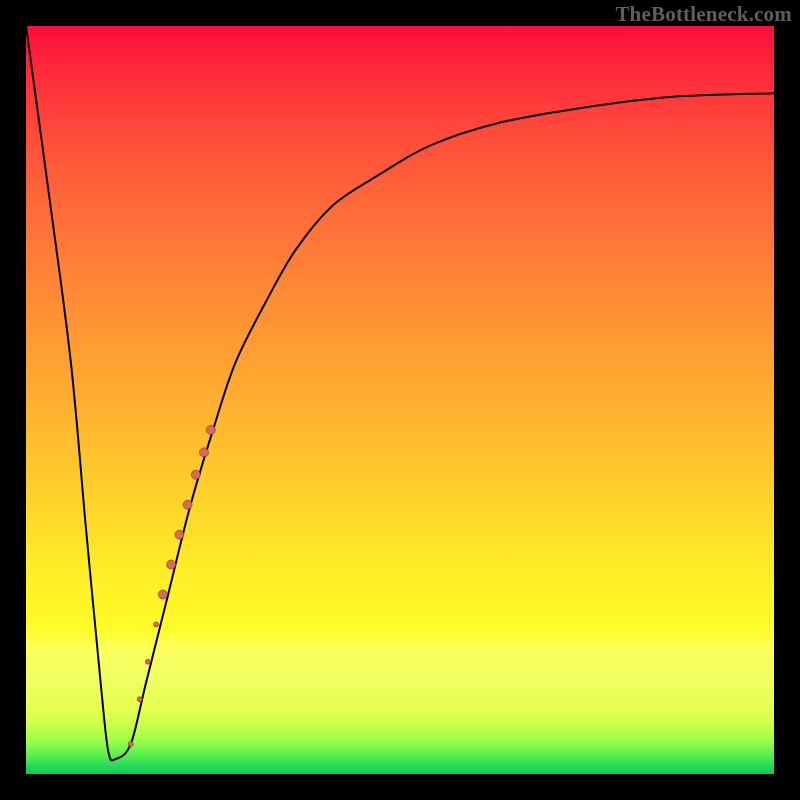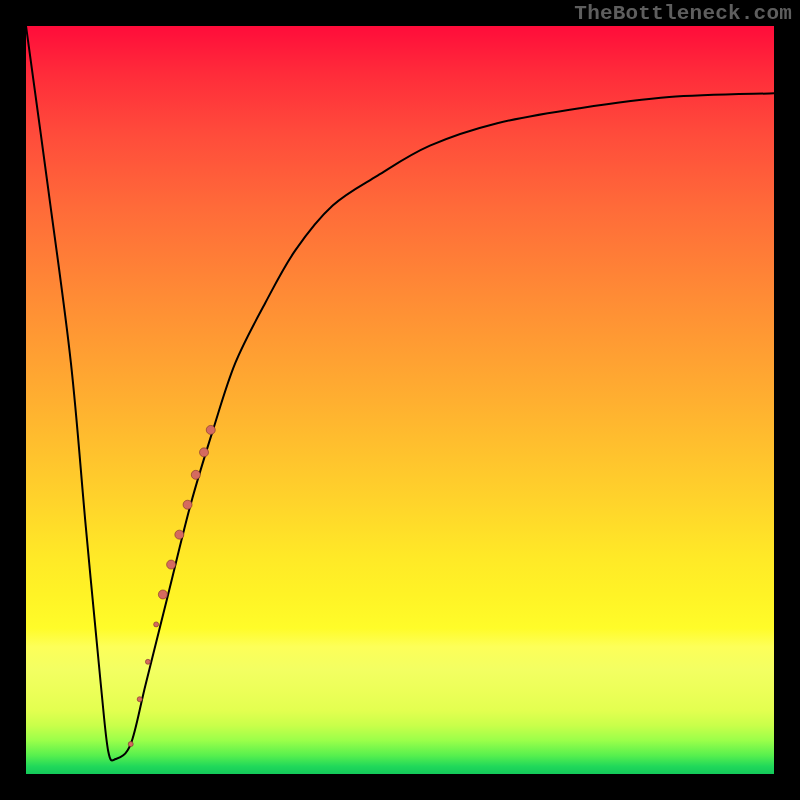--- a/index.html
+++ b/index.html
@@ -53,21 +53,21 @@
     left: 0;
     top: 0;
     width: 748px;
     height: 748px;
     pointer-events: none;
   }
   .watermark {
     position: absolute;
     top: 2px;
     right: 8px;
-    font-family: Liberation Mono, monospace;
+    font-family: Liberation Serif, serif;
     font-size: 21px;
     font-weight: 600;
     color: #5e5e5e;
     letter-spacing: 0.2px;
   }
 </style>
 </head>
 <body>
 
 <div class="frame">

